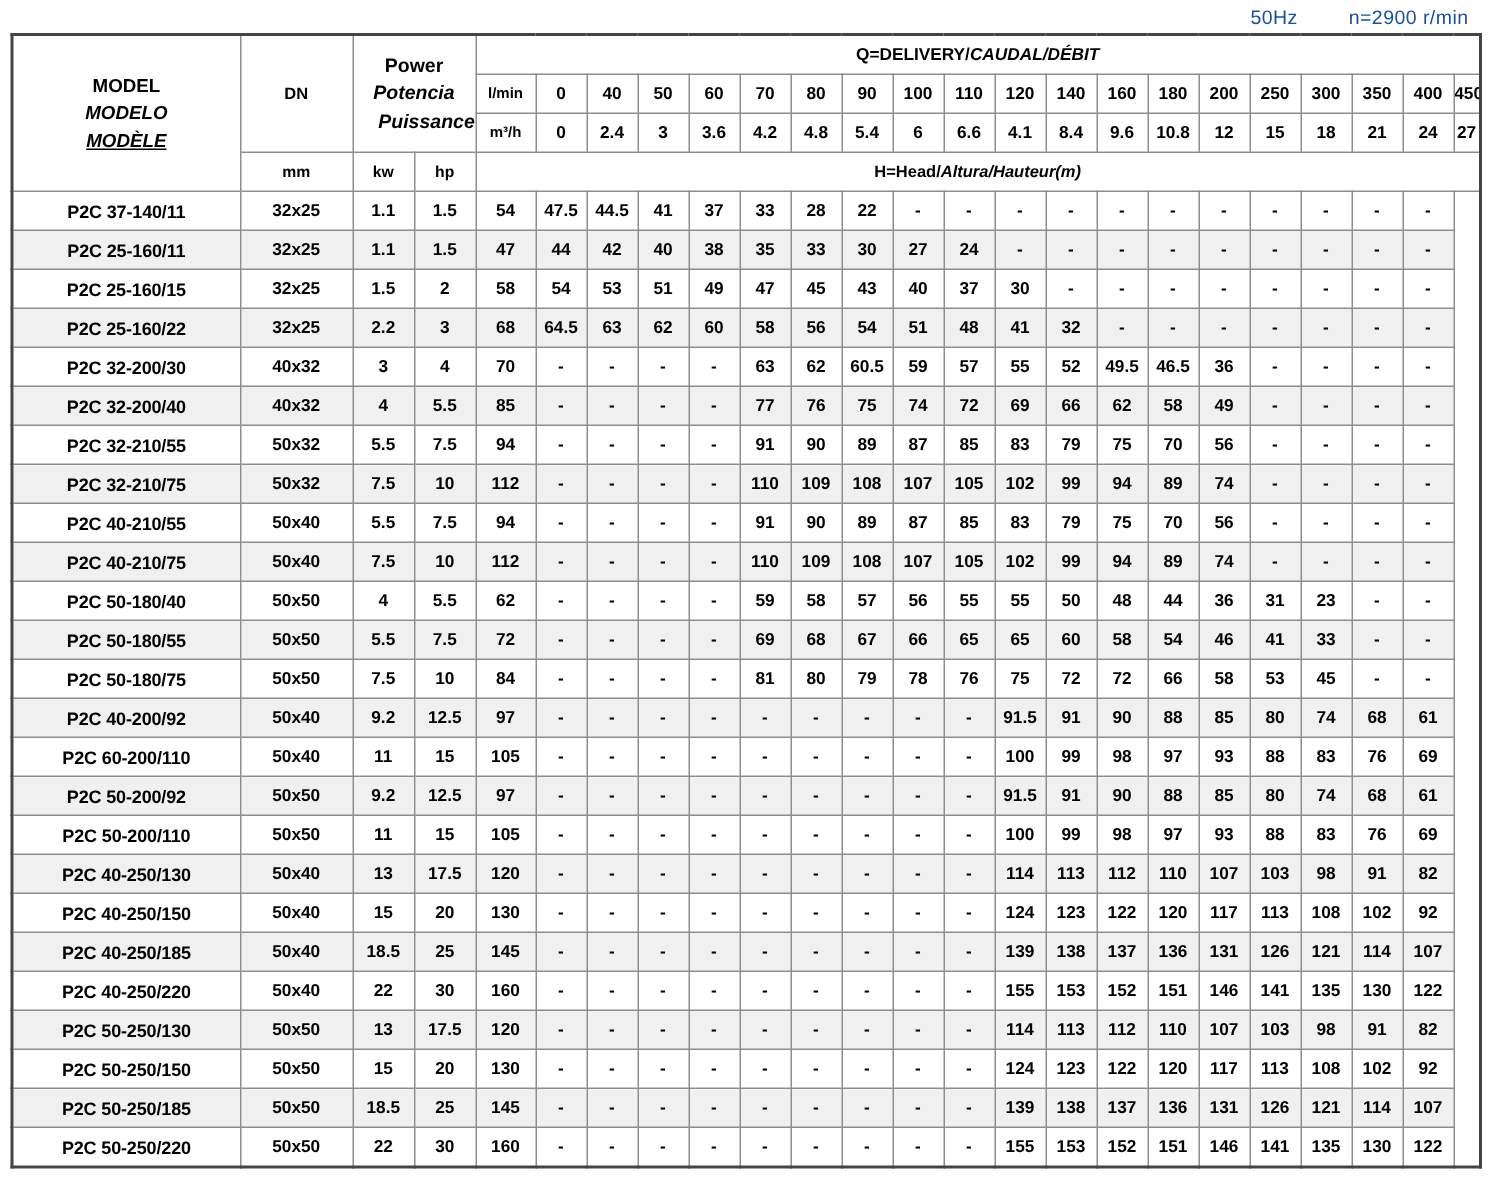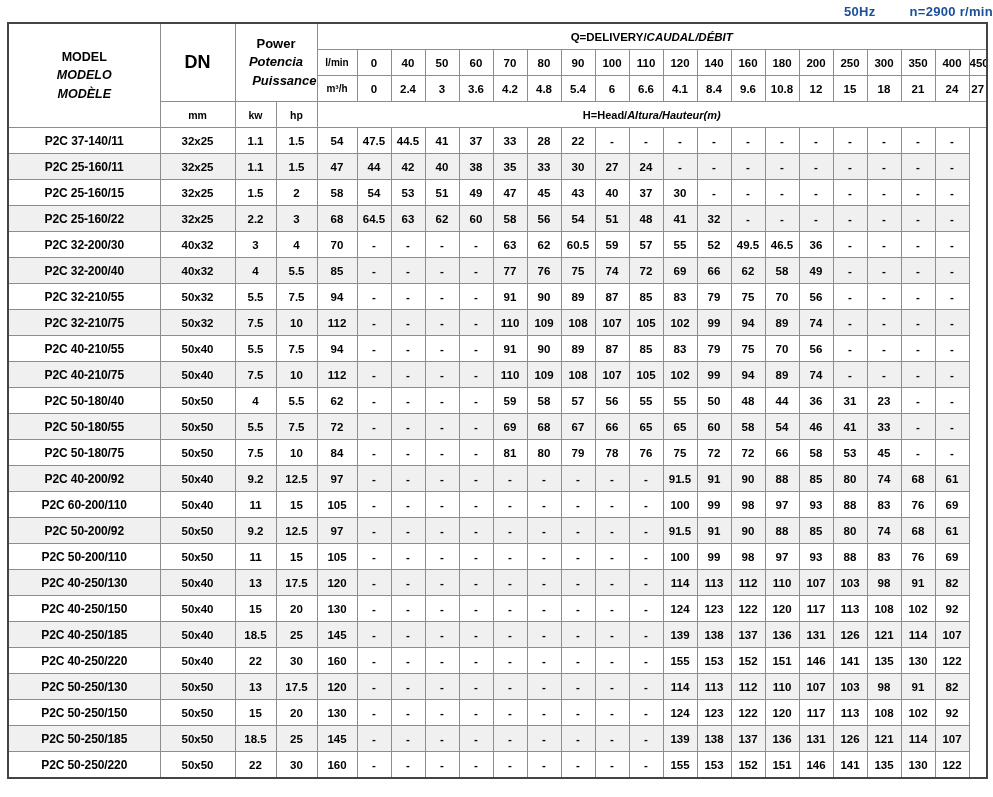--- a/index.html
+++ b/index.html
@@ -18,24 +18,24 @@
     position: relative;
     width: 993px;
     height: 797px;
     box-sizing: border-box;
   }
   .topbar {
     height: 22px;
     display: flex;
     align-items: center;
     justify-content: flex-end;
-    padding-right: 0;
+    padding-right: 14px;
     gap: 34px;
     font-size: 13px;
-    font-weight: bold;
+    font-weight: normal;
     color: #1a4f9c;
     letter-spacing: .3px;
   }
   table.perf {
     border-collapse: collapse;
     table-layout: fixed;
     width: 981px;
     margin-left: 7px;
     font-size: 11.5px;
   }
@@ -54,22 +54,22 @@
   table.perf {
     border: 2px solid #444;
   }
   .hdr-model {
     width: 152px;
     font-size: 12.5px;
     line-height: 1.45;
   }
   .hdr-model .l1 { font-style: normal; }
   .hdr-model .l2 { font-style: italic; }
-  .hdr-model .l3 { font-style: italic; }
-  .hdr-dn { width: 75px; font-size: 18px; margin-top: 28px; }
+  .hdr-model .l3 { font-style: italic; text-decoration: underline; }
+  .hdr-dn { width: 75px; font-size: 11px; margin-top: 28px; }
   .hdr-pw { width: 80px; font-size: 13px; line-height: 1.4;}
   .hdr-pw .l2 { font-style: italic; }
   .hdr-pw .l3 { font-style: italic; text-align: right; }
   .unit-col { width: 38px; font-size: 10.5px; }
   .flow-col { width: 36px; }
   .sub-unit { font-size: 10px; font-weight: bold; }
   .q-title {
     font-size: 11.5px;
     font-weight: bold;
   }

